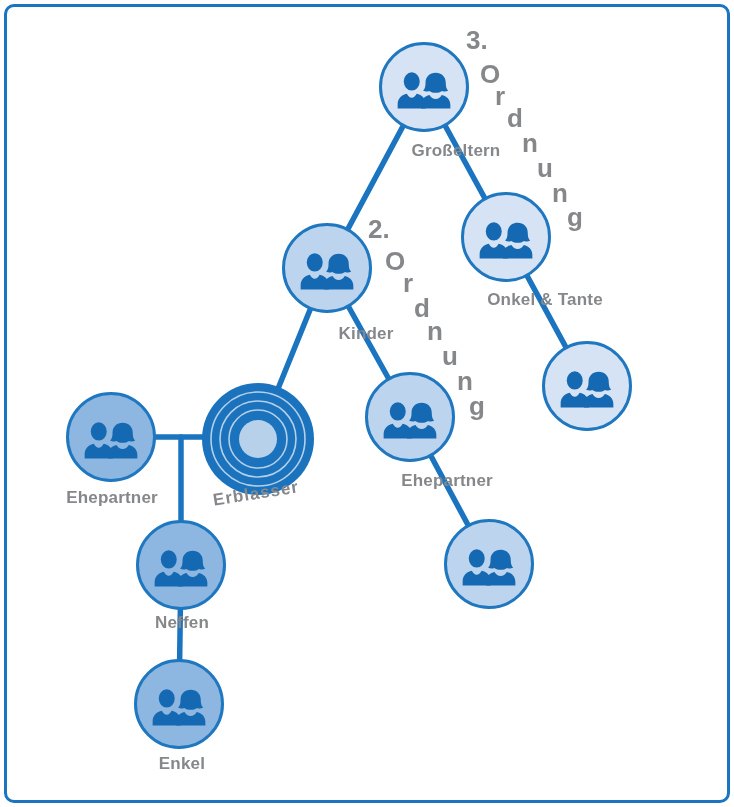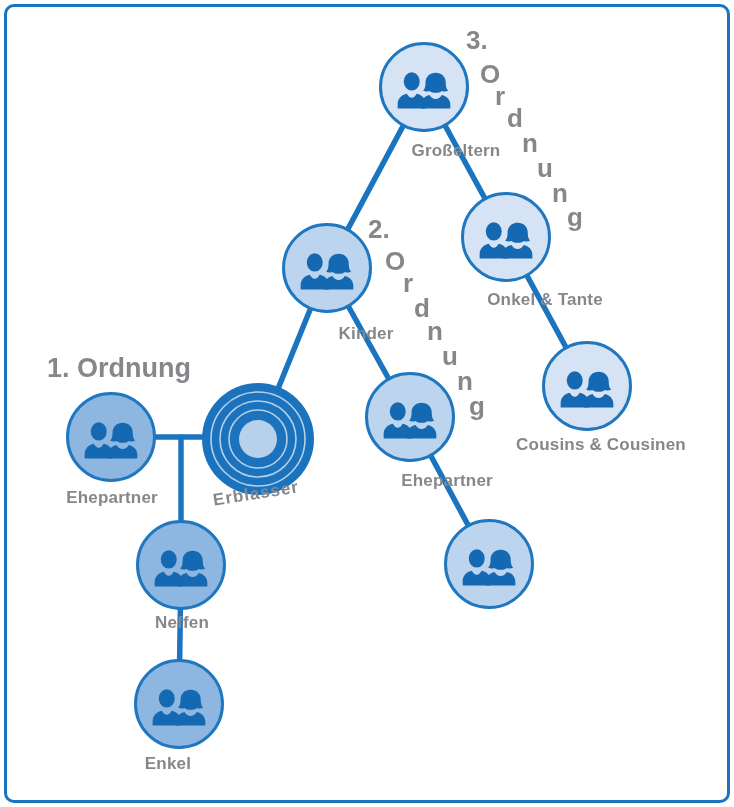--- a/index.html
+++ b/index.html
@@ -124,29 +124,27 @@
       <circle cx="58" cy="58" r="56" fill="#1b72bd"></circle>
       <circle cx="58" cy="58" r="47" fill="none" stroke="#cfe0f1" stroke-width="1.6" opacity="0.85"></circle>
       <circle cx="58" cy="58" r="38" fill="none" stroke="#cfe0f1" stroke-width="1.6" opacity="0.85"></circle>
       <circle cx="58" cy="58" r="29" fill="none" stroke="#cfe0f1" stroke-width="1.6" opacity="0.85"></circle>
       <circle cx="58" cy="58" r="19" fill="#b7d1ea"></circle>
     </svg>
   </div>
 
   <div class="nlabel" style="left:456px;top:141px">Großeltern</div>
   <div class="nlabel" style="left:545px;top:290px">Onkel &amp; Tante</div>
-  <div class="nlabel" style="left:601px;top:435px">Cousins &amp; Cousinen</div>
   <div class="nlabel" style="left:366px;top:324px">Kinder</div>
   <div class="nlabel" style="left:447px;top:471px">Ehepartner</div>
   <div class="nlabel" style="left:112px;top:488px">Ehepartner</div>
   <div class="nlabel" style="left:182px;top:613px">Neffen</div>
-  <div class="nlabel" style="left:168px;top:754px">Enkel</div>
+  <div class="nlabel" style="left:182px;top:754px">Enkel</div>
   <div class="nlabel rot" style="left:256px;top:484px">Erblasser</div>
 
-  <div class="ohead big" style="left:47px;top:355px">1. Ordnung</div>
   <div class="ohead num" style="left:466px;top:27px">3.</div>
   <div class="ohead num" style="left:368px;top:216px">2.</div>
 
   <span class="oletter" style="left:480px;top:61px">O</span>
   <span class="oletter" style="left:495px;top:83px">r</span>
   <span class="oletter" style="left:507px;top:105px">d</span>
   <span class="oletter" style="left:522px;top:130px">n</span>
   <span class="oletter" style="left:537px;top:155px">u</span>
   <span class="oletter" style="left:552px;top:180px">n</span>
   <span class="oletter" style="left:567px;top:204px">g</span>

